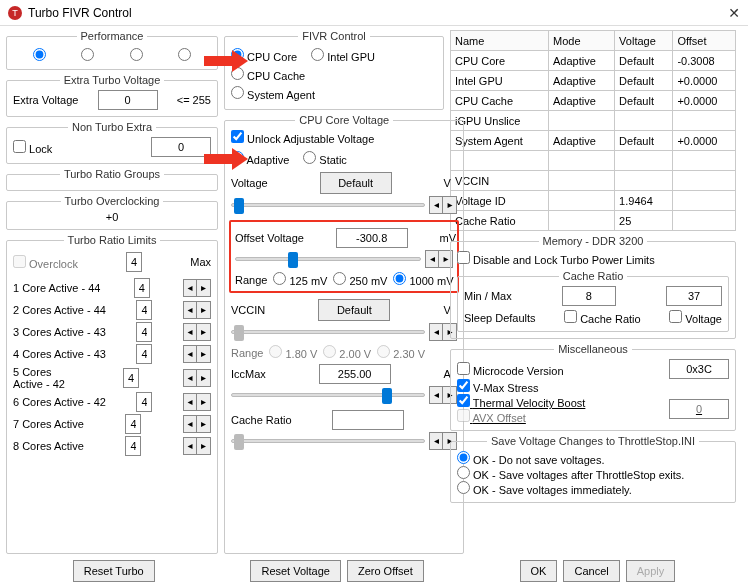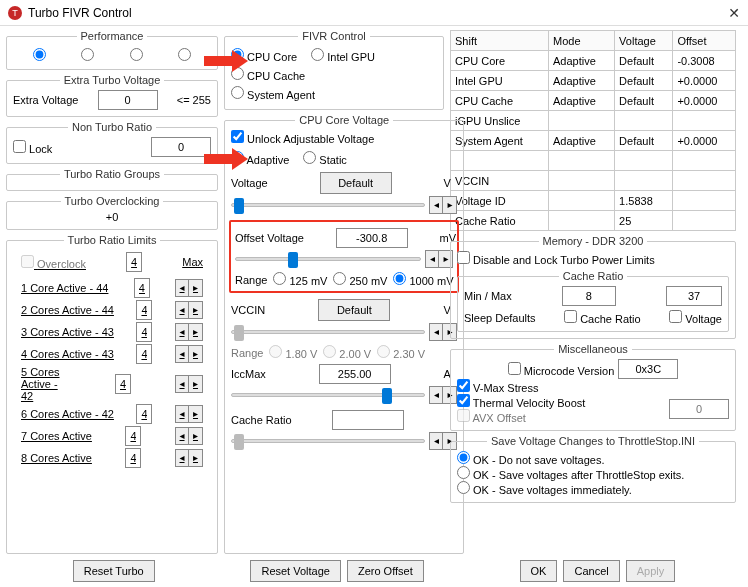--- a/index.html
+++ b/index.html
@@ -37,21 +37,21 @@
 table.grid th{ background:#fafafa;}
 .center{ text-align:center;}
 .muted{ color:#777;}
 .footer{ display:flex; gap:8px; padding:4px 8px; }
 .footer .group{ display:flex; gap:6px;}
 .kvrow{ display:flex; align-items:center; justify-content:space-between; gap:8px; margin:2px 0;}
 .kvrow .lab{ flex:0 0 auto;}
 .kvrow .val{ width:72px;}
 .unit{ width:14px; text-align:left;}
 .perf-radios{ display:flex; justify-content:space-around; padding:2px 2px;}
-.tlimits .row{ margin:2px 8px;text-decoration:underline;}
+.tlimits .row{ margin:2px 0;}
 .tlimits input[type=text]{ width:16px;}
 .inline-gap>*{margin-right:10px;}
 .apply-disabled{ color:#aaa;}
 </style>
 </head>
 <body>
 
 <div class="titlebar">
   <div class="app-icon">T</div>
   <div class="title">Turbo FIVR Control</div>
@@ -74,21 +74,21 @@
     <fieldset>
       <legend>Extra Turbo Voltage</legend>
       <div class="row" style="justify-content:space-between;">
         <span>Extra Voltage</span>
         <input type="text" style="width: 60px;" value="0">
         <span>&lt;= 255</span>
       </div>
     </fieldset>
 
     <fieldset>
-      <legend>Non Turbo Ratio</legend>
+      <legend>Non Turbo Extra</legend>
       <div class="row" style="gap:18px; justify-content:space-between;">
         <label><input type="checkbox" style=""> <span>Lock</span></label>
         <input type="text" style="width: 60px;" value="0">
       </div>
     </fieldset>
 
     <fieldset>
       <legend>Turbo Ratio Groups</legend>
     </fieldset>
 
@@ -294,21 +294,21 @@
           </div>
       </div>
     </fieldset>
   </div>
 
   <div class="col right">
     <div>
       <table class="grid">
         <thead>
             <tr>
-          <th>Shift</th>
+          <th>Name</th>
           <th>Mode</th>
           <th>Voltage</th>
           <th>Offset</th>
         </tr>
           </thead>
         <tbody id="grid-body">
             <tr>
               <td>CPU Core</td>
               <td>Adaptive</td>
               <td class="center">Default</td>
@@ -346,21 +346,21 @@
             </tr>
             <tr>
               <td>VCCIN</td>
               <td></td>
               <td class="center"></td>
               <td class="center"></td>
             </tr>
             <tr>
               <td>Voltage ID</td>
               <td></td>
-              <td class="center">1.5838</td>
+              <td class="center">1.9464</td>
               <td class="center"></td>
             </tr>
             <tr>
               <td>Cache Ratio</td>
               <td></td>
               <td class="center">25</td>
               <td class="center"></td>
             </tr>
           </tbody>
       </table>
@@ -379,26 +379,26 @@
         <div class="row" style="justify-content:space-between; margin-top:4px;">
           <span>Sleep Defaults</span>
           <label><input type="checkbox" style=""> <span>Cache Ratio</span></label>
           <label><input type="checkbox" style=""> <span>Voltage</span></label>
         </div>
       </fieldset>
     </fieldset>
 
     <fieldset>
       <legend>Miscellaneous</legend>
-      <div class="row" style="justify-content:center;">
+      <div class="row" style="justify-content:space-between;">
         <label><input type="checkbox" style=""> <span>Microcode Version</span></label>
         <input type="text" style="width: 60px;" value="0x3C">
       </div>
       <label><input type="checkbox" checked="" style=""> <span>V-Max Stress</span></label><br>
-      <div class="row" style="justify-content:space-between;">
+      <div class="row" style="justify-content:space-between;text-decoration:underline;">
         <div>
           <label><input type="checkbox" checked="" style=""> <span>Thermal Velocity Boost</span></label><br>
           <label class="muted"><input type="checkbox" disabled="" style=""> <span>AVX Offset</span></label>
         </div>
         <input type="text" style="width: 60px;" disabled="" class="muted" value="0">
       </div>
     </fieldset>
 
     <fieldset>
       <legend>Save Voltage Changes to ThrottleStop.INI</legend>

